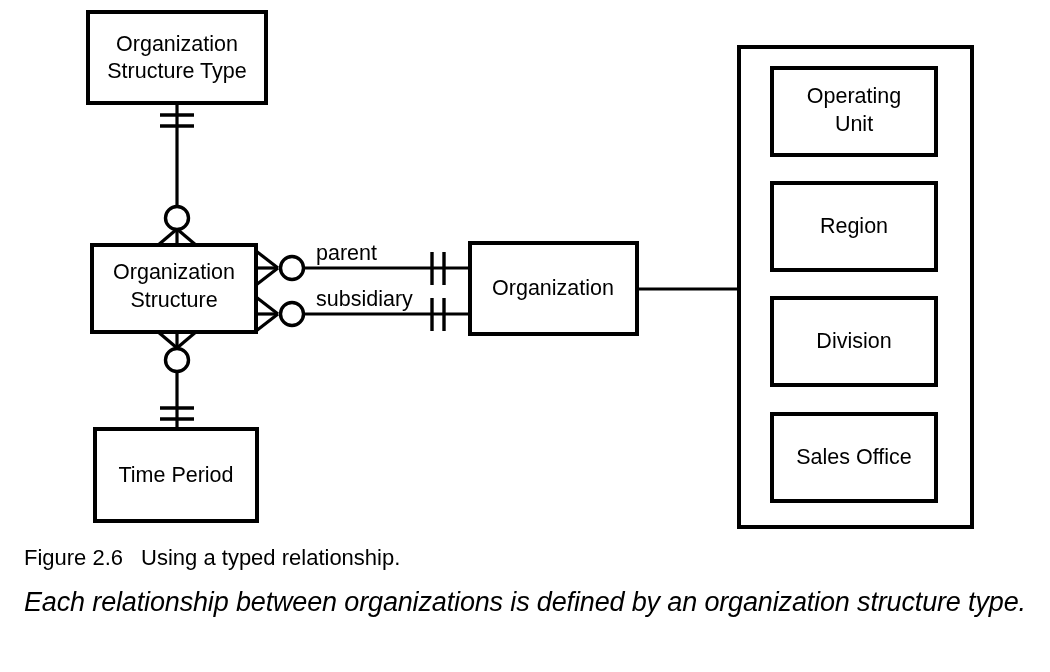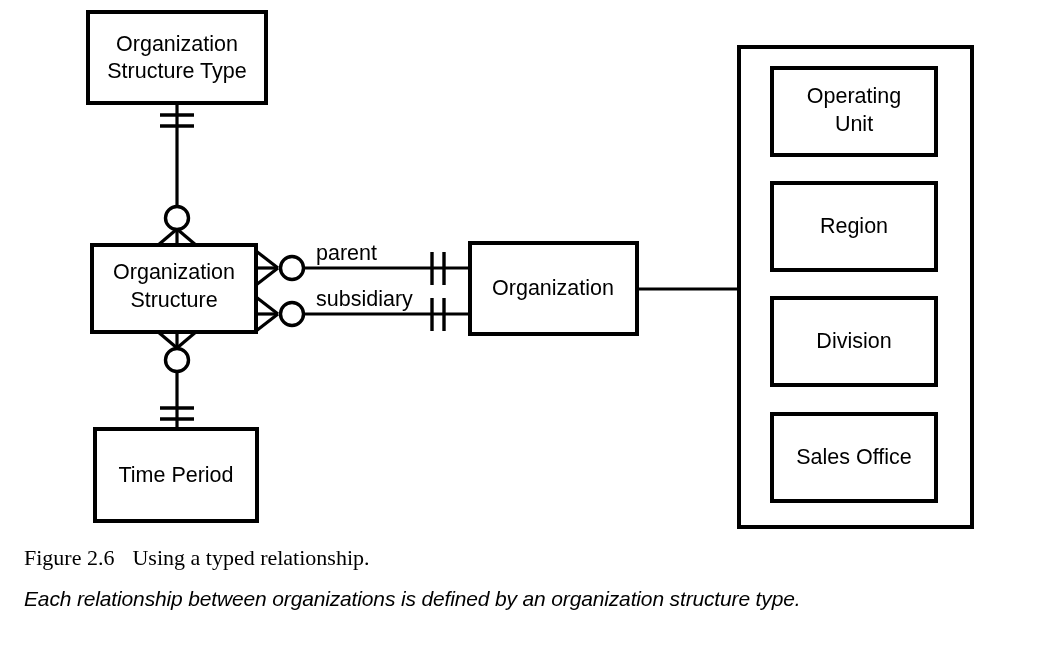--- a/index.html
+++ b/index.html
@@ -69,34 +69,34 @@
     text-anchor: start;
     dominant-baseline: middle;
   }
   .caption-block {
     position: absolute;
     left: 24px;
     top: 544px;
     width: 1010px;
   }
   .fig-caption {
-    font-family: Liberation Serif, serif;
+    font-family: Liberation Sans, sans-serif;
     font-size: 22px;
     color: #000000;
     white-space: nowrap;
     line-height: 1.25;
   }
   .fig-caption .fig-num {
     margin-right: 18px;
   }
   .fig-desc {
     margin-top: 13px;
     font-family: "Liberation Sans", sans-serif;
     font-style: italic;
-    font-size: 21px;
+    font-size: 27px;
     line-height: 1.32;
     color: #000000;
     letter-spacing: -0.15px;
   }
   .fig-desc div {
     white-space: nowrap;
   }
 </style>
 </head>
 <body>

